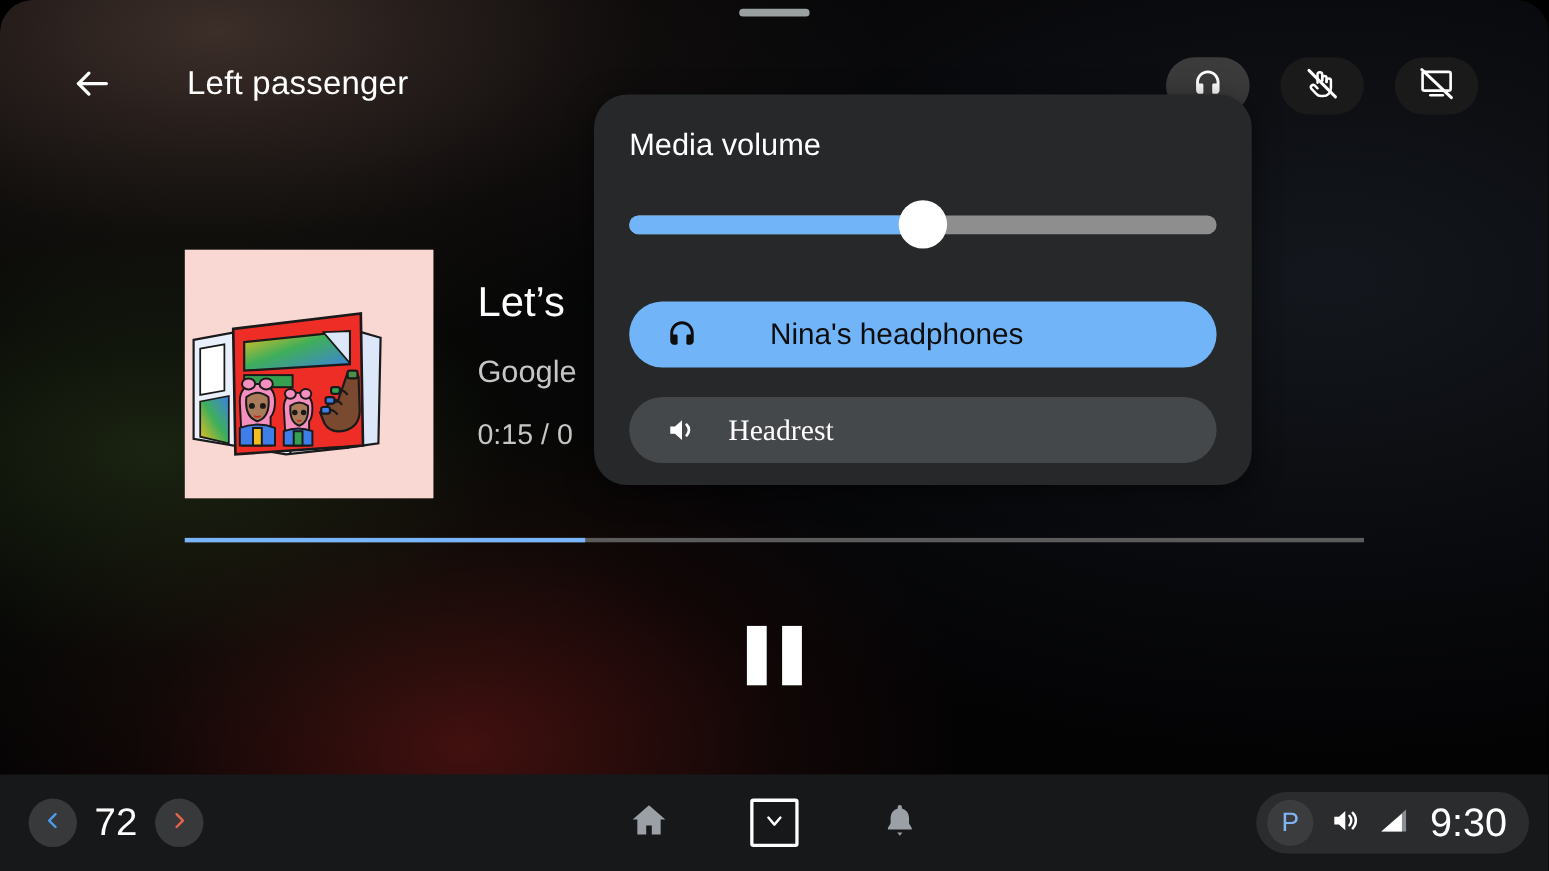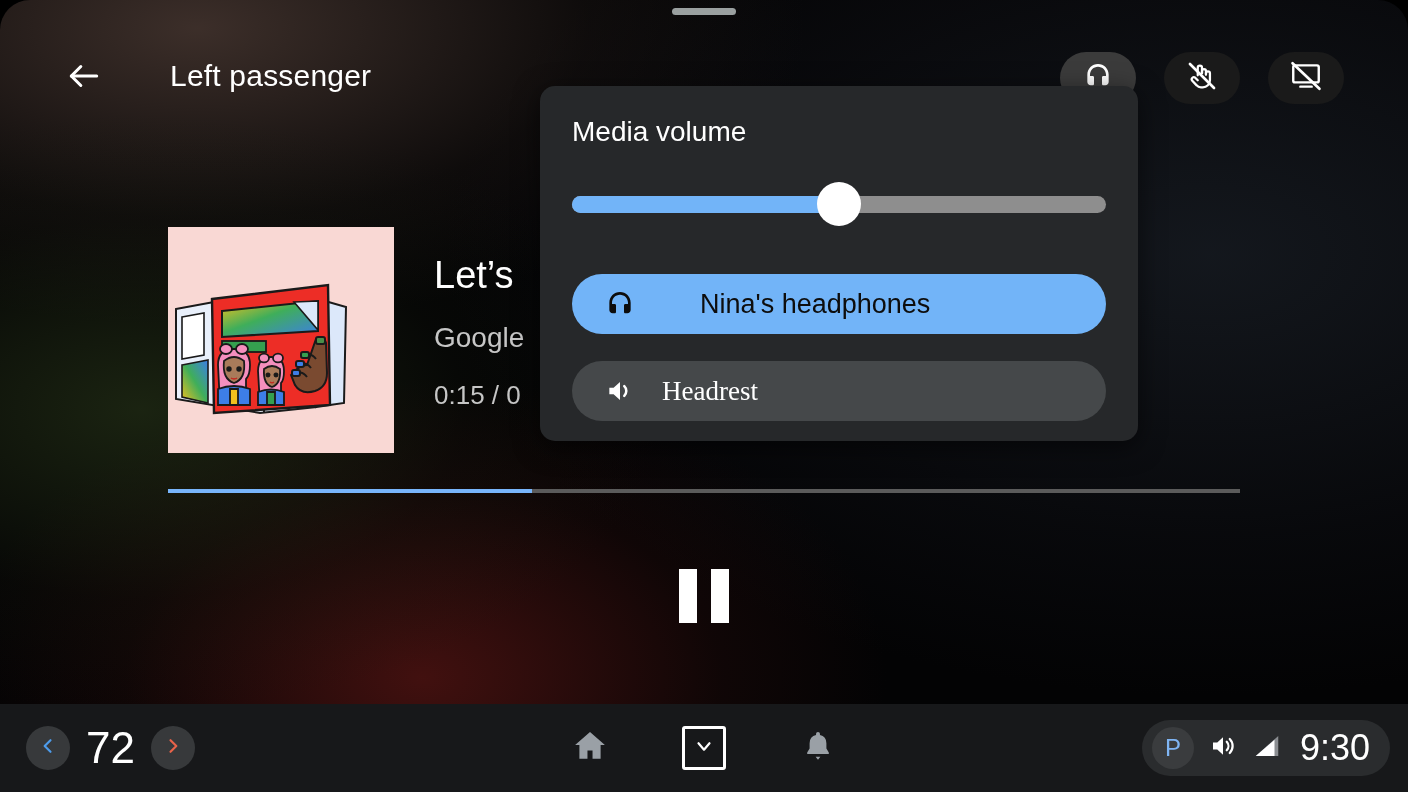--- a/index.html
+++ b/index.html
@@ -137,21 +137,21 @@
     width: 18px; height: 54px;
     background: #ffffff;
   }
 
   
   #volume-popup {
     position: absolute;
     left: 540px; top: 86px;
     width: 598px; height: 355px;
     background: #26282a;
-    border-radius: 15px;
+    border-radius: 30px;
     box-shadow: 0 6px 26px rgba(0,0,0,0.55);
   }
   #popup-title {
     position: absolute;
     left: 32px; top: 30px;
     font-size: 28px;
     color: #ffffff;
   }
   #volume-slider {
     position: absolute;
@@ -227,21 +227,21 @@
     display: flex; align-items: center;
   }
   .temp-chevron-btn {
     width: 44px; height: 44px;
     border-radius: 50%;
     background: #37393b;
     display: flex; align-items: center; justify-content: center;
     cursor: pointer;
   }
   #temp-value {
-    font-size: 44px;
+    font-size: 35px;
     color: #ffffff;
     margin: 16px 16px;
     line-height: 44px;
   }
   #nav-cluster {
     position: absolute;
     left: 50%; top: 20px;
     transform: translateX(-50%);
     display: flex; align-items: center;
     gap: 68px;

